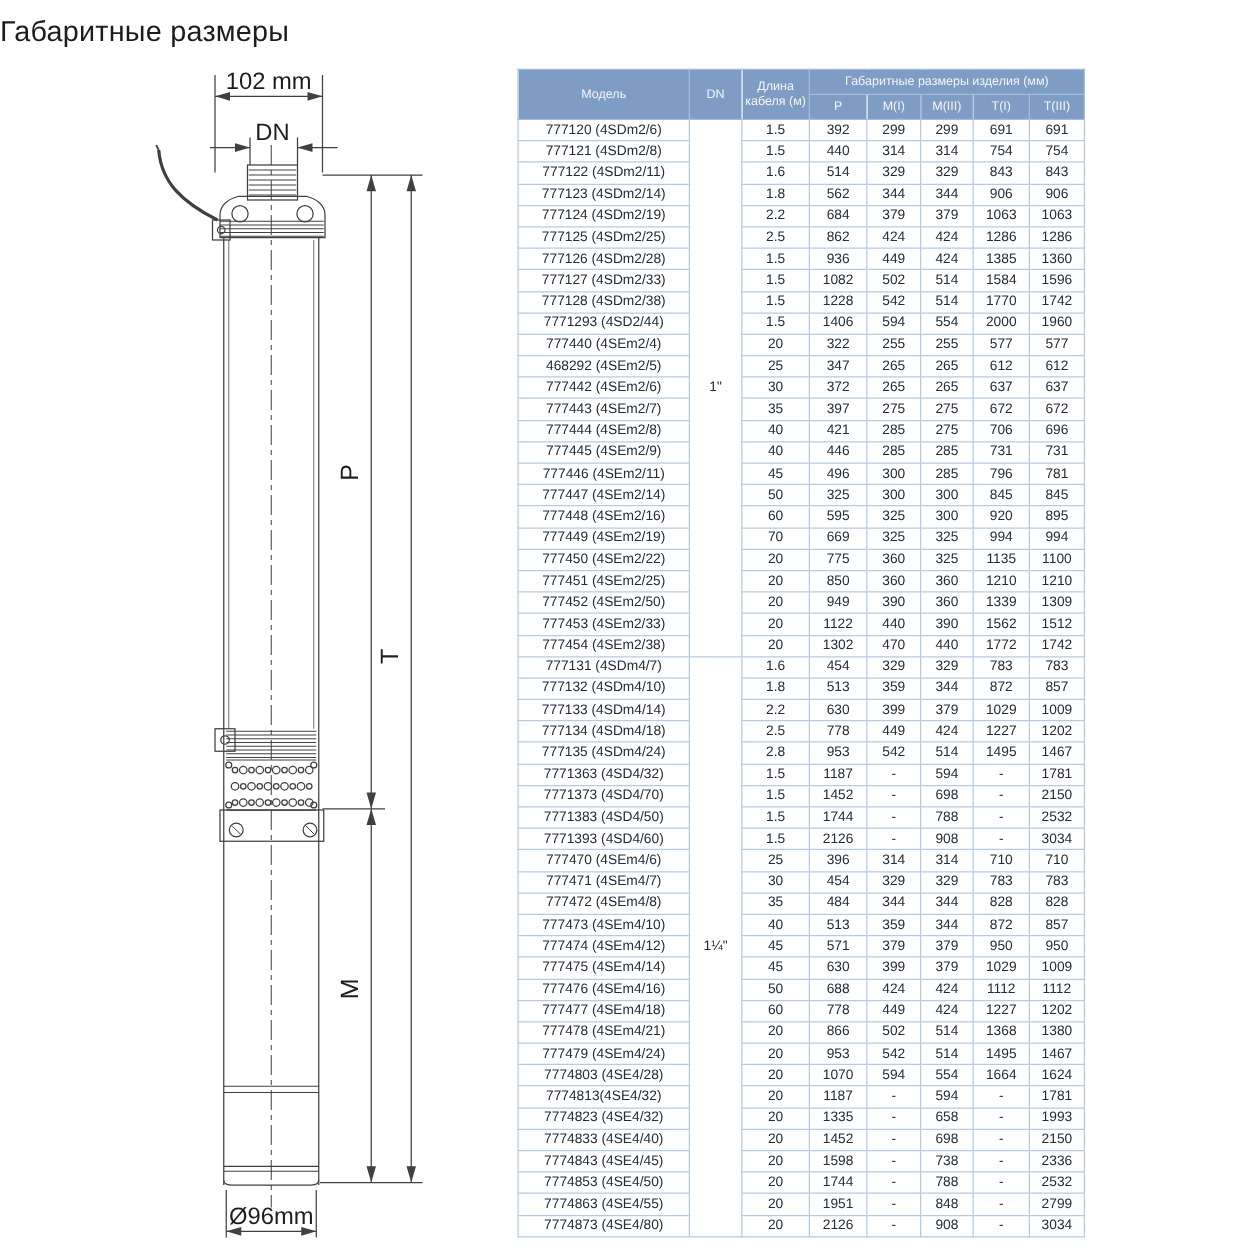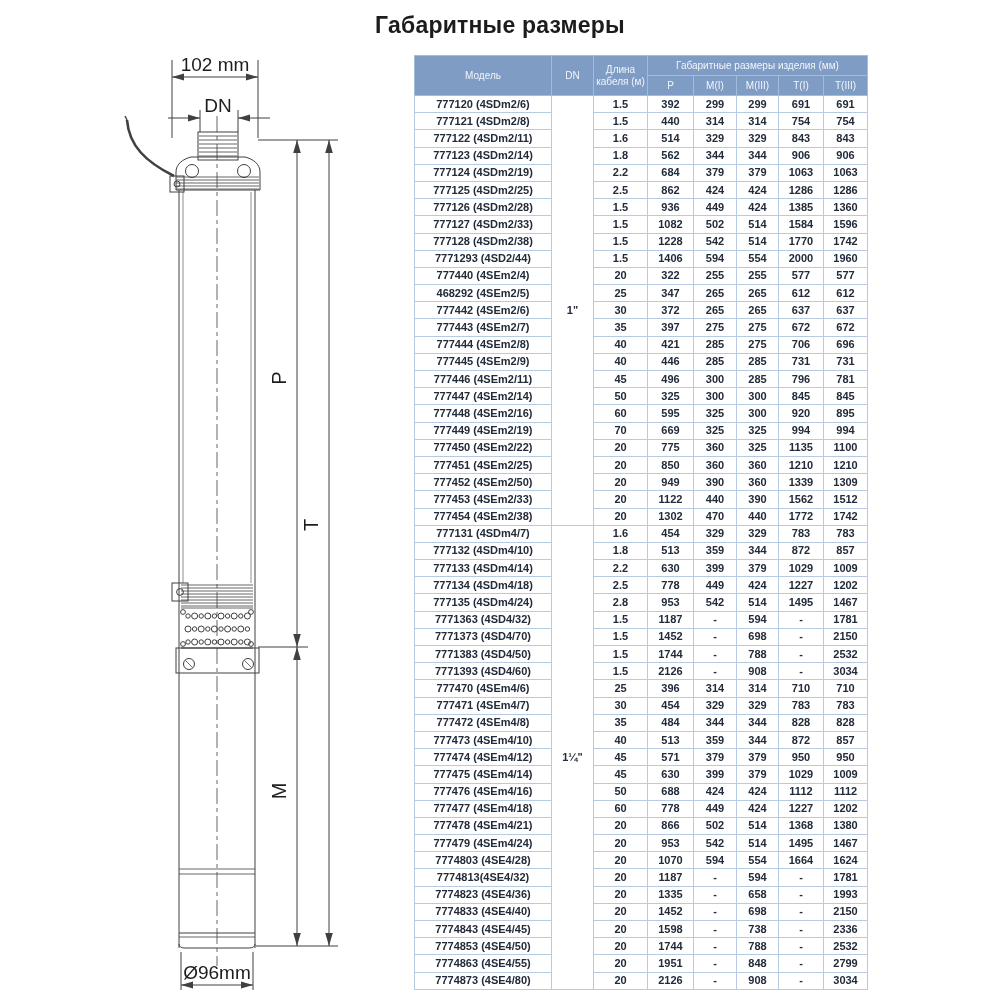--- a/index.html
+++ b/index.html
@@ -2,40 +2,40 @@
 <html><head>
 <meta charset="utf-8">
 <style>
   html,body{margin:0;padding:0;}
   body{
     width:1000px;height:1000px;position:relative;background:#ffffff;
     font-family:"Liberation Sans", sans-serif;
     --header-bg:#7e9cc4; --grid:#b6cbe2; --body-text:#222b3a;
   }
   .page-title{
-    position:absolute;left:0;right:0;top:12px;margin:0;text-align:center;
-    font-size:23px;font-weight:700;color:#1c1c1e;letter-spacing:.2px;
+    position:absolute;left:0;right:0;top:12px;margin:0;
+    font-size:23px;font-weight:400;color:#1c1c1e;letter-spacing:.2px;
   }
   .diagram{position:absolute;left:105px;top:45px;}
   .diagram text{font-family:"Liberation Sans", sans-serif;fill:#1d1d1d;}
   .spec-table{
     position:absolute;left:414px;top:55px;width:453px;
     border-collapse:collapse;table-layout:fixed;
     font-size:11px;color:var(--body-text);
   }
   .spec-table th,.spec-table td{
     border:1px solid var(--grid);text-align:center;vertical-align:middle;
     padding:0;overflow:hidden;white-space:nowrap;
   }
   .spec-table thead th{
     background:var(--header-bg);color:#f2f6fb;font-weight:400;
     border:1px solid #a3bcd9;font-size:10px;line-height:1.15;white-space:normal;
   }
   .spec-table thead tr{height:20px;}
-  .spec-table tbody tr{height:17.2px;font-weight:bold;}
+  .spec-table tbody tr{height:17.2px;}
   .spec-table tbody td{line-height:1;}
 </style>
 </head>
 <body style="--header-bg: #7e9cc4; --grid: #b6cbe2; --body-text: #222b3a;">
 
 <h1 class="page-title">Габаритные размеры</h1>
 
 <svg class="diagram" width="245" height="955" viewBox="105 45 245 955" fill="none" stroke="#404040" stroke-width="1">
 
   <line x1="217" y1="116" x2="217" y2="966" stroke-dasharray="16 4 4 4" stroke-width="0.8"></line>
@@ -641,21 +641,21 @@
       <tr>
         <td>7774813(4SE4/32)</td>
         <td>20</td>
         <td>1187</td>
         <td>-</td>
         <td>594</td>
         <td>-</td>
         <td>1781</td>
       </tr>
       <tr>
-        <td>7774823 (4SE4/36)</td>
+        <td>7774823 (4SE4/32)</td>
         <td>20</td>
         <td>1335</td>
         <td>-</td>
         <td>658</td>
         <td>-</td>
         <td>1993</td>
       </tr>
       <tr>
         <td>7774833 (4SE4/40)</td>
         <td>20</td>

